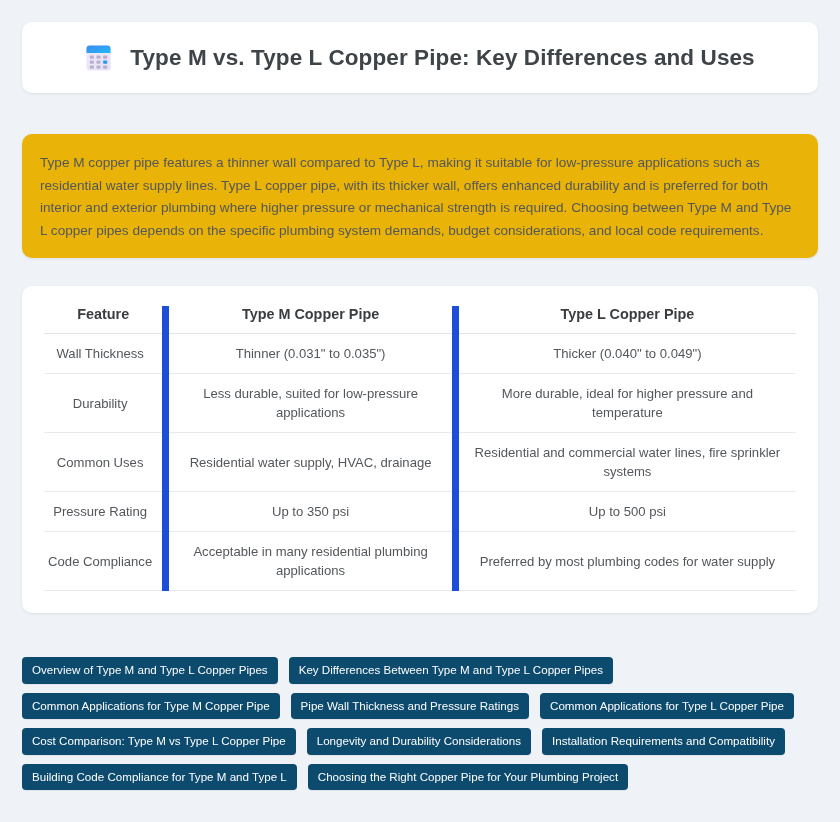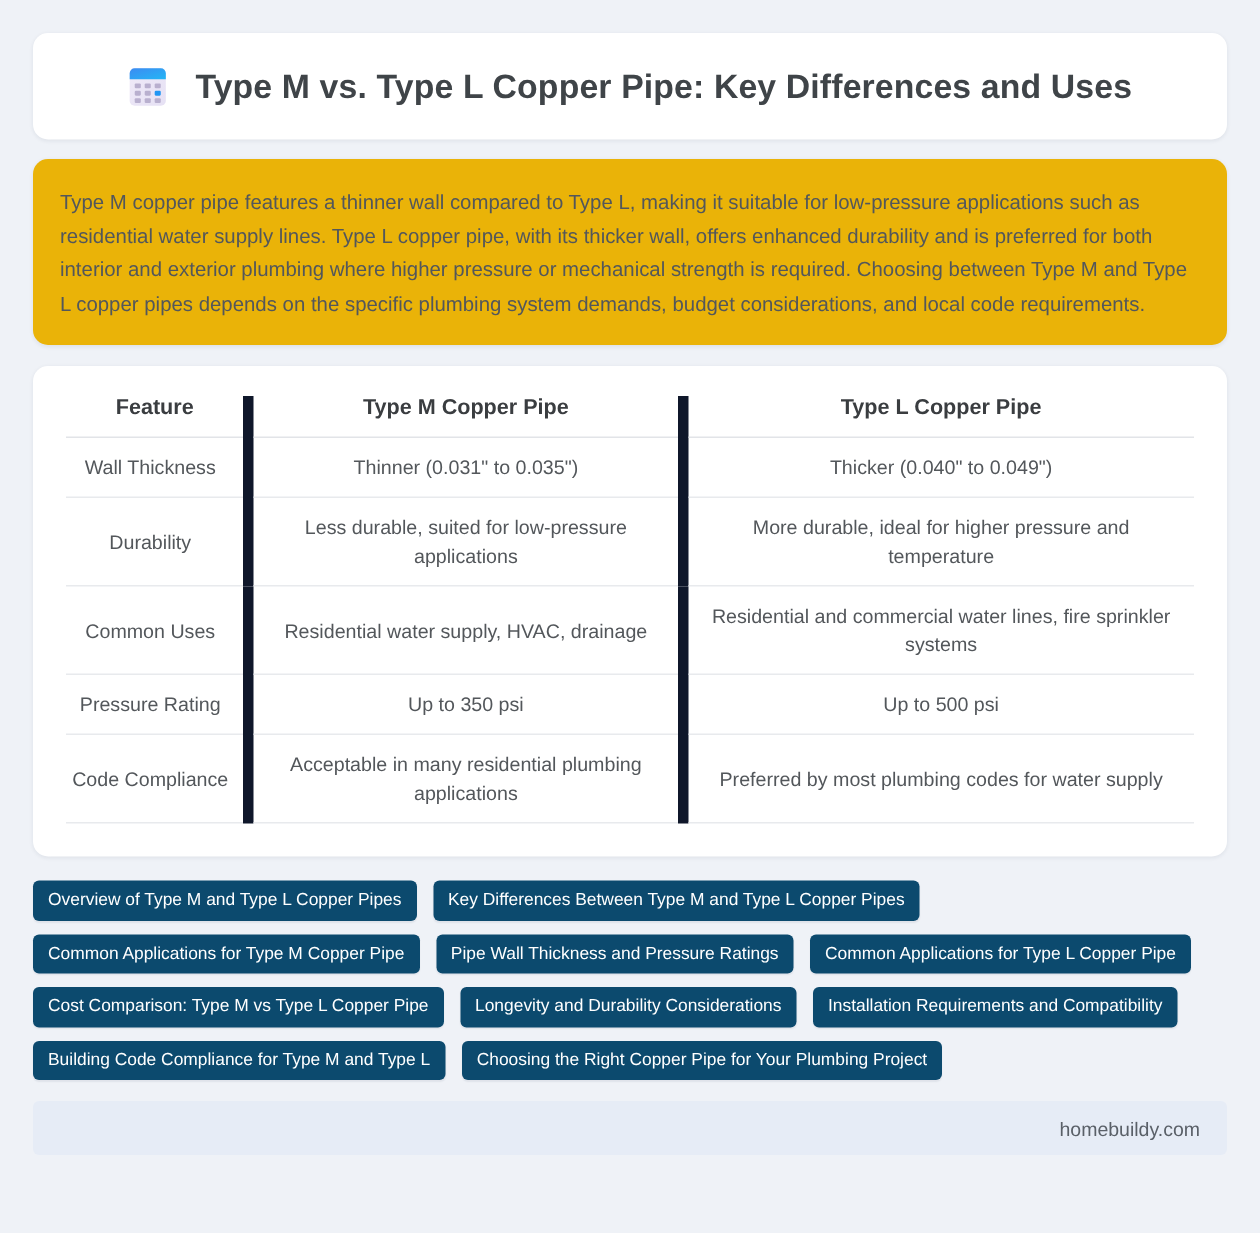--- a/index.html
+++ b/index.html
@@ -14,20 +14,21 @@
     color: #3c4043;
     overflow: hidden;
   }
   .page {
     width: 840px;
     height: 822px;
     box-sizing: border-box;
     padding: 22px 22px 0 22px;
     display: flex;
     flex-direction: column;
+    gap: 28px;
   }
 
   
   .header-card {
     background: #ffffff;
     border-radius: 10px;
     box-shadow: 0 1px 3px rgba(30,40,70,0.08);
     height: 71px;
     display: flex;
     align-items: center;
@@ -67,21 +68,20 @@
     color: #53575b;
     margin: 0;
     text-align: left;
   }
 
   
   .table-card {
     background: #ffffff;
     border-radius: 10px;
     box-shadow: 0 1px 3px rgba(30,40,70,0.08);
-    margin-top: 14px;
     padding: 20px 22px 22px 22px;
     flex: none;
   }
   table.cmp {
     width: 100%;
     border-collapse: collapse;
     table-layout: fixed;
   }
   table.cmp col.c-feature  { width: 16.2%; }
   table.cmp col.c-typem    { width: 38.5%; }
@@ -91,21 +91,21 @@
     font-size: 14.4px;
     font-weight: bold;
     color: #3a3d40;
     text-align: center;
     padding: 0 0 11px 0;
     border-bottom: 1px solid #e2e4e8;
     vertical-align: bottom;
   }
   table.cmp th.sep-l,
   table.cmp td.sep-l {
-    border-left: 7px solid #0f172a;
+    border-left: 7px solid #1d4ed8;
   }
   table.cmp td {
     font-size: 13.1px;
     color: #53575b;
     line-height: 19px;
     padding: 10px 10px 10px 0;
     border-bottom: 1px solid #e8eaed;
     vertical-align: middle;
     text-align: center;
   }

